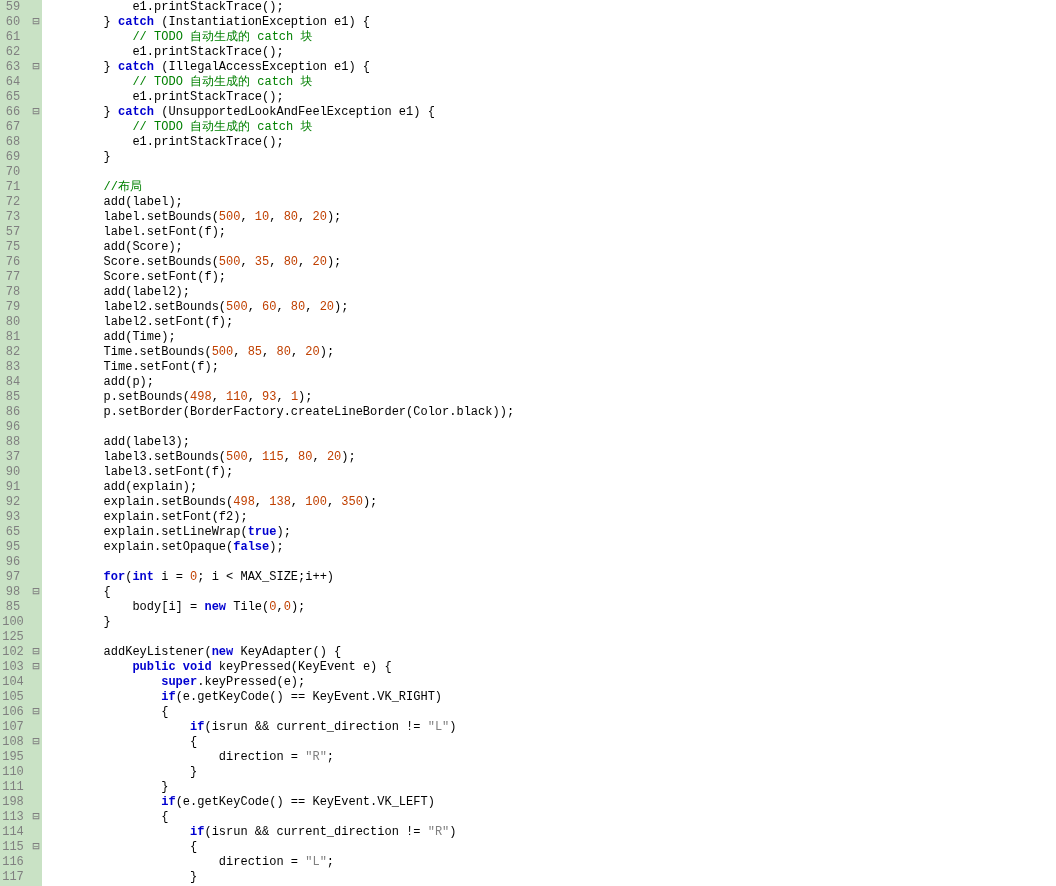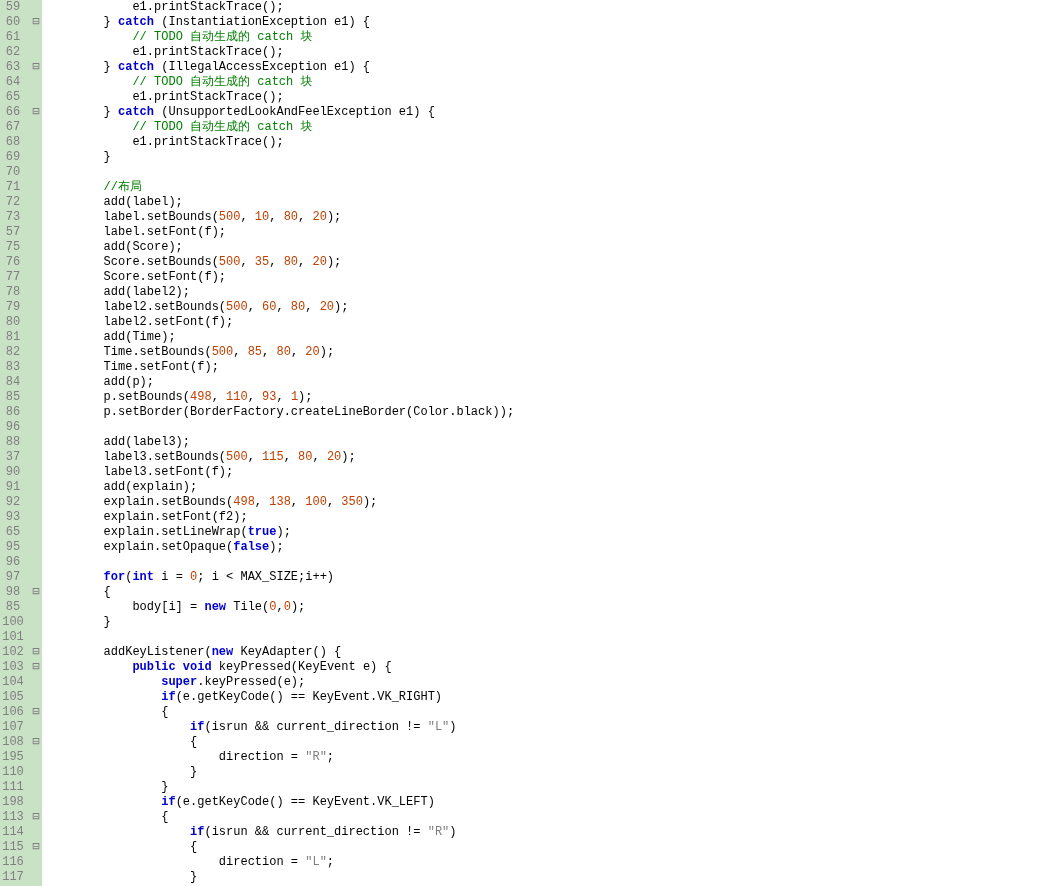--- a/index.html
+++ b/index.html
@@ -53,21 +53,21 @@
     <div class="row">91</div>
     <div class="row">92</div>
     <div class="row">93</div>
     <div class="row">65</div>
     <div class="row">95</div>
     <div class="row">96</div>
     <div class="row">97</div>
     <div class="row">98</div>
     <div class="row">85</div>
     <div class="row">100</div>
-    <div class="row">101</div>
+    <div class="row">125</div>
     <div class="row">102</div>
     <div class="row">103</div>
     <div class="row">104</div>
     <div class="row">105</div>
     <div class="row">106</div>
     <div class="row">107</div>
     <div class="row">108</div>
     <div class="row">195</div>
     <div class="row">110</div>
     <div class="row">111</div>

